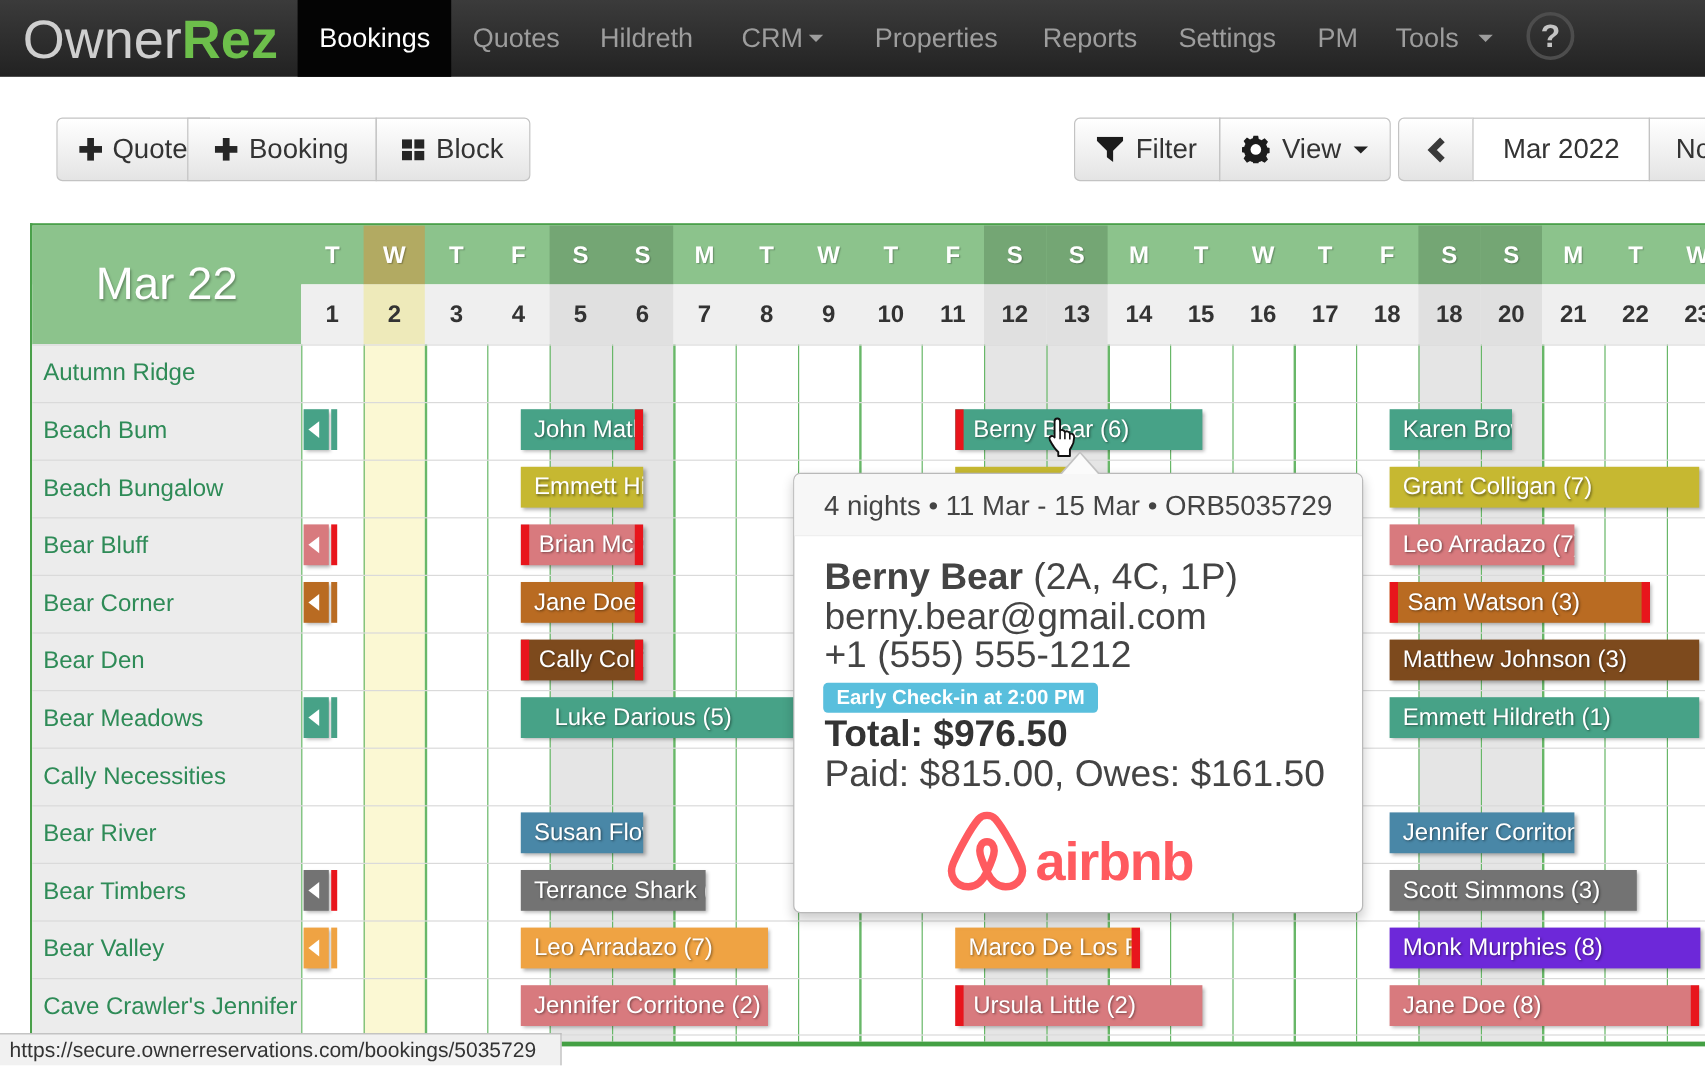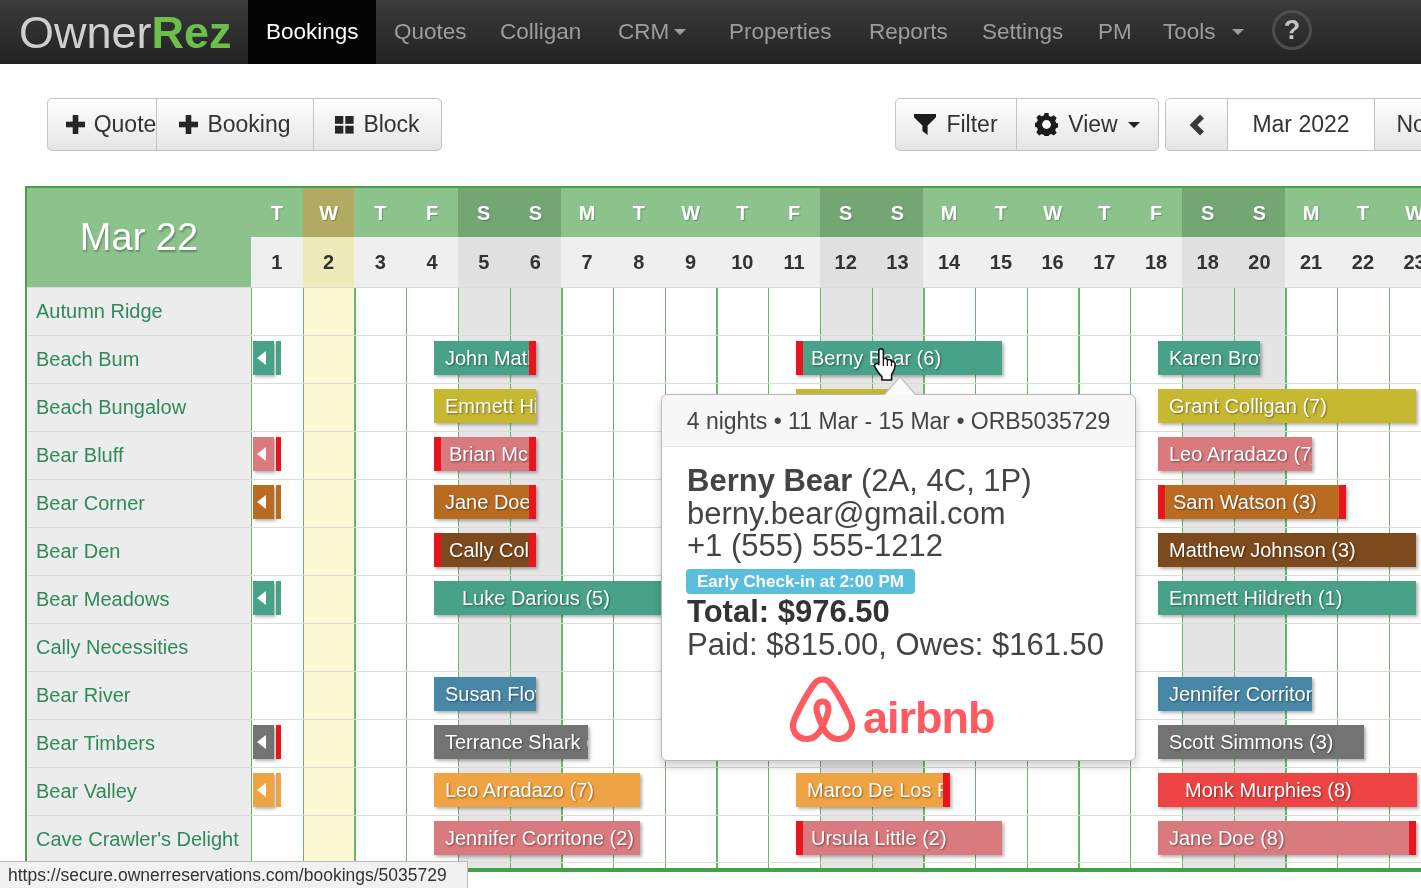--- a/index.html
+++ b/index.html
@@ -21,21 +21,21 @@
 .btn{position:absolute;top:98px;height:53px;background:linear-gradient(#ffffff,#e4e4e4);
  border:1px solid #c3c3c3;color:#333;font-size:23px;display:flex;
  align-items:center;justify-content:center}
 .ttl{position:absolute;left:26px;font-size:31px;color:#444;white-space:nowrap;line-height:33px}
 </style></head><body>
 <div class="abs" style="left:0;top:0;width:1421px;height:64px;background:linear-gradient(#3b3b3b,#222)"></div>
 <div class="abs" style="left:19px;top:0;height:64px;line-height:66px;font-size:45px"><span style="color:#cfcfcf">Owner</span><span style="color:#6dbf4b;font-weight:bold">Rez</span></div>
 <div class="abs" style="left:248px;top:0;width:128px;height:64px;background:#040404"></div>
 <div class="navitem" style="left:266px;color:#fff">Bookings</div>
 <div class="navitem" style="left:394px;color:#9d9d9d">Quotes</div>
-<div class="navitem" style="left:500px;color:#9d9d9d">Colligan</div>
+<div class="navitem" style="left:500px;color:#9d9d9d">Hildreth</div>
 <div class="navitem" style="left:618px;color:#9d9d9d">CRM</div>
 <div class="navitem" style="left:729px;color:#9d9d9d">Properties</div>
 <div class="navitem" style="left:869px;color:#9d9d9d">Reports</div>
 <div class="navitem" style="left:982px;color:#9d9d9d">Settings</div>
 <div class="navitem" style="left:1098px;color:#9d9d9d">PM</div>
 <div class="navitem" style="left:1163px;color:#9d9d9d">Tools</div>
 <div class="abs" style="left:674px;top:29px;width:0;height:0;border-left:6px solid transparent;border-right:6px solid transparent;border-top:6px solid #9d9d9d"></div>
 <div class="abs" style="left:1232px;top:29px;width:0;height:0;border-left:6px solid transparent;border-right:6px solid transparent;border-top:6px solid #9d9d9d"></div>
 <div class="abs" style="left:1272px;top:10px;width:40px;height:40px;border:3px solid #4d4d4d;border-radius:50%;color:#c4c4c4;font-size:27px;font-weight:bold;text-align:center;line-height:34px">?</div>
 <div class="btn" style="left:47px;width:128px;border-radius:5px 0 0 5px"><svg width="19" height="19" viewBox="0 0 19 19" style="margin-right:9px">
@@ -212,21 +212,21 @@
 <div class="prop" style="top:335px">Beach Bum</div>
 <div class="prop" style="top:383px">Beach Bungalow</div>
 <div class="prop" style="top:431px">Bear Bluff</div>
 <div class="prop" style="top:479px">Bear Corner</div>
 <div class="prop" style="top:527px">Bear Den</div>
 <div class="prop" style="top:575px">Bear Meadows</div>
 <div class="prop" style="top:623px">Cally Necessities</div>
 <div class="prop" style="top:671px">Bear River</div>
 <div class="prop" style="top:719px">Bear Timbers</div>
 <div class="prop" style="top:767px">Bear Valley</div>
-<div class="prop" style="top:815px">Cave Crawler's Delight</div>
+<div class="prop" style="top:815px">Cave Crawler's Jennifer</div>
 <div class="abs" style="left:253px;top:341px;width:21px;height:34px;background:#47a287;box-shadow:2px 2px 3px rgba(0,0,0,.3)">
     <div style="position:absolute;left:4px;top:10px;width:0;height:0;border-top:7px solid transparent;border-bottom:7px solid transparent;border-right:9px solid #fff"></div>
   </div>
 <div class="abs" style="left:276px;top:341px;width:5px;height:34px;background:#47a287"></div>
 <div class="abs" style="left:253px;top:437px;width:21px;height:34px;background:#d87a7e;box-shadow:2px 2px 3px rgba(0,0,0,.3)">
     <div style="position:absolute;left:4px;top:10px;width:0;height:0;border-top:7px solid transparent;border-bottom:7px solid transparent;border-right:9px solid #fff"></div>
   </div>
 <div class="abs" style="left:276px;top:437px;width:5px;height:34px;background:#e8151c"></div>
 <div class="abs" style="left:253px;top:485px;width:21px;height:34px;background:#b96b22;box-shadow:2px 2px 3px rgba(0,0,0,.3)">
     <div style="position:absolute;left:4px;top:10px;width:0;height:0;border-top:7px solid transparent;border-bottom:7px solid transparent;border-right:9px solid #fff"></div>
@@ -246,32 +246,32 @@
 <div class="abs" style="left:276px;top:773px;width:5px;height:34px;background:#efa343"></div>
 <div class="bar" style="left:434.0px;top:341px;width:102.4px;background:#47a287;padding-left:11px">John Matlock (4)<div class="stripe" style="right:0"></div></div>
 <div class="bar" style="left:796.0px;top:341px;width:205.9px;background:#47a287;padding-left:15px">Berny Bear (6)<div class="stripe" style="left:0"></div></div>
 <div class="bar" style="left:1158.0px;top:341px;width:102.4px;background:#47a287;padding-left:11px">Karen Brown (3)</div>
 <div class="bar" style="left:434.0px;top:389px;width:102.4px;background:#c6b831;padding-left:11px">Emmett Hildreth (1)</div>
 <div class="bar" style="left:796.0px;top:389px;width:102.4px;background:#c6b831;padding-left:11px"></div>
 <div class="bar" style="left:1158.0px;top:389px;width:257.6px;background:#c6b831;padding-left:11px">Grant Colligan (7)</div>
 <div class="bar" style="left:434.0px;top:437px;width:102.4px;background:#d87a7e;padding-left:15px">Brian McKenzie (2)<div class="stripe" style="left:0"></div><div class="stripe" style="right:0"></div></div>
 <div class="bar" style="left:1158.0px;top:437px;width:154.1px;background:#d87a7e;padding-left:11px">Leo Arradazo (7)</div>
 <div class="bar" style="left:434.0px;top:485px;width:102.4px;background:#b96b22;padding-left:11px">Jane Doe (5)<div class="stripe" style="right:0"></div></div>
-<div class="bar" style="left:1158.0px;top:485px;width:188px;background:#b96b22;padding-left:15px">Sam Watson (3)<div class="stripe" style="left:0"></div><div class="stripe" style="right:0"></div></div>
+<div class="bar" style="left:1158.0px;top:485px;width:217px;background:#b96b22;padding-left:15px">Sam Watson (3)<div class="stripe" style="left:0"></div><div class="stripe" style="right:0"></div></div>
 <div class="bar" style="left:434.0px;top:533px;width:102.4px;background:#7d4a1d;padding-left:15px">Cally Collins (2)<div class="stripe" style="left:0"></div><div class="stripe" style="right:0"></div></div>
 <div class="bar" style="left:1158.0px;top:533px;width:257.6px;background:#7d4a1d;padding-left:11px">Matthew Johnson (3)</div>
 <div class="bar" style="left:434.0px;top:581px;width:257.6px;background:#47a287;padding-left:28px">Luke Darious (5)</div>
 <div class="bar" style="left:1158.0px;top:581px;width:257.6px;background:#47a287;padding-left:11px">Emmett Hildreth (1)</div>
 <div class="bar" style="left:434.0px;top:677px;width:102.4px;background:#4987a7;padding-left:11px">Susan Flowers (4)</div>
 <div class="bar" style="left:1158.0px;top:677px;width:154.1px;background:#4987a7;padding-left:11px">Jennifer Corritone (2)</div>
 <div class="bar" style="left:434.0px;top:725px;width:154.1px;background:#737373;padding-left:11px">Terrance Shark (6)</div>
 <div class="bar" style="left:1158.0px;top:725px;width:205.9px;background:#737373;padding-left:11px">Scott Simmons (3)</div>
 <div class="bar" style="left:434.0px;top:773px;width:205.9px;background:#efa343;padding-left:11px">Leo Arradazo (7)</div>
 <div class="bar" style="left:796.0px;top:773px;width:154.1px;background:#efa343;padding-left:11px">Marco De Los Rios (4)<div class="stripe" style="right:0"></div></div>
-<div class="bar" style="left:1158.0px;top:773px;width:259px;background:#ef4444;padding-left:27px">Monk Murphies (8)</div>
+<div class="bar" style="left:1158.0px;top:773px;width:259px;background:#6d28d9;padding-left:11px">Monk Murphies (8)</div>
 <div class="bar" style="left:434.0px;top:821px;width:205.9px;background:#d87a7e;padding-left:11px">Jennifer Corritone (2)</div>
 <div class="bar" style="left:796.0px;top:821px;width:205.9px;background:#d87a7e;padding-left:15px">Ursula Little (2)<div class="stripe" style="left:0"></div></div>
 <div class="bar" style="left:1158.0px;top:821px;width:257.6px;background:#d87a7e;padding-left:11px">Jane Doe (8)<div class="stripe" style="right:0"></div></div>
 <div class="abs" style="left:661px;top:394px;width:475px;height:367px;background:#fff;border:1px solid #b9b9b9;border-radius:6px;box-shadow:0 5px 10px rgba(0,0,0,.2)"></div>
 <div class="abs" style="left:883px;top:375.5px;width:0;height:0;border-left:17px solid transparent;border-right:17px solid transparent;border-bottom:19px solid #c2c2c2"></div>
 <div class="abs" style="left:885px;top:378px;width:0;height:0;border-left:15px solid transparent;border-right:15px solid transparent;border-bottom:17px solid #fbfbfb"></div>
 <div class="abs" style="left:662px;top:395px;width:473px;height:52px;background:#f7f7f7;border-bottom:1px solid #e8e8e8;border-radius:6px 6px 0 0;color:#444;font-size:23px;text-align:center;line-height:52px">4 nights • 11 Mar - 15 Mar • ORB5035729</div>
 <div class="ttl" style="left:687px;top:464px"><b>Berny Bear</b> (2A, 4C, 1P)</div>
 <div class="ttl" style="left:687px;top:497px">berny.bear@gmail.com</div>
 <div class="ttl" style="left:687px;top:529px">+1 (555) 555-1212</div>

